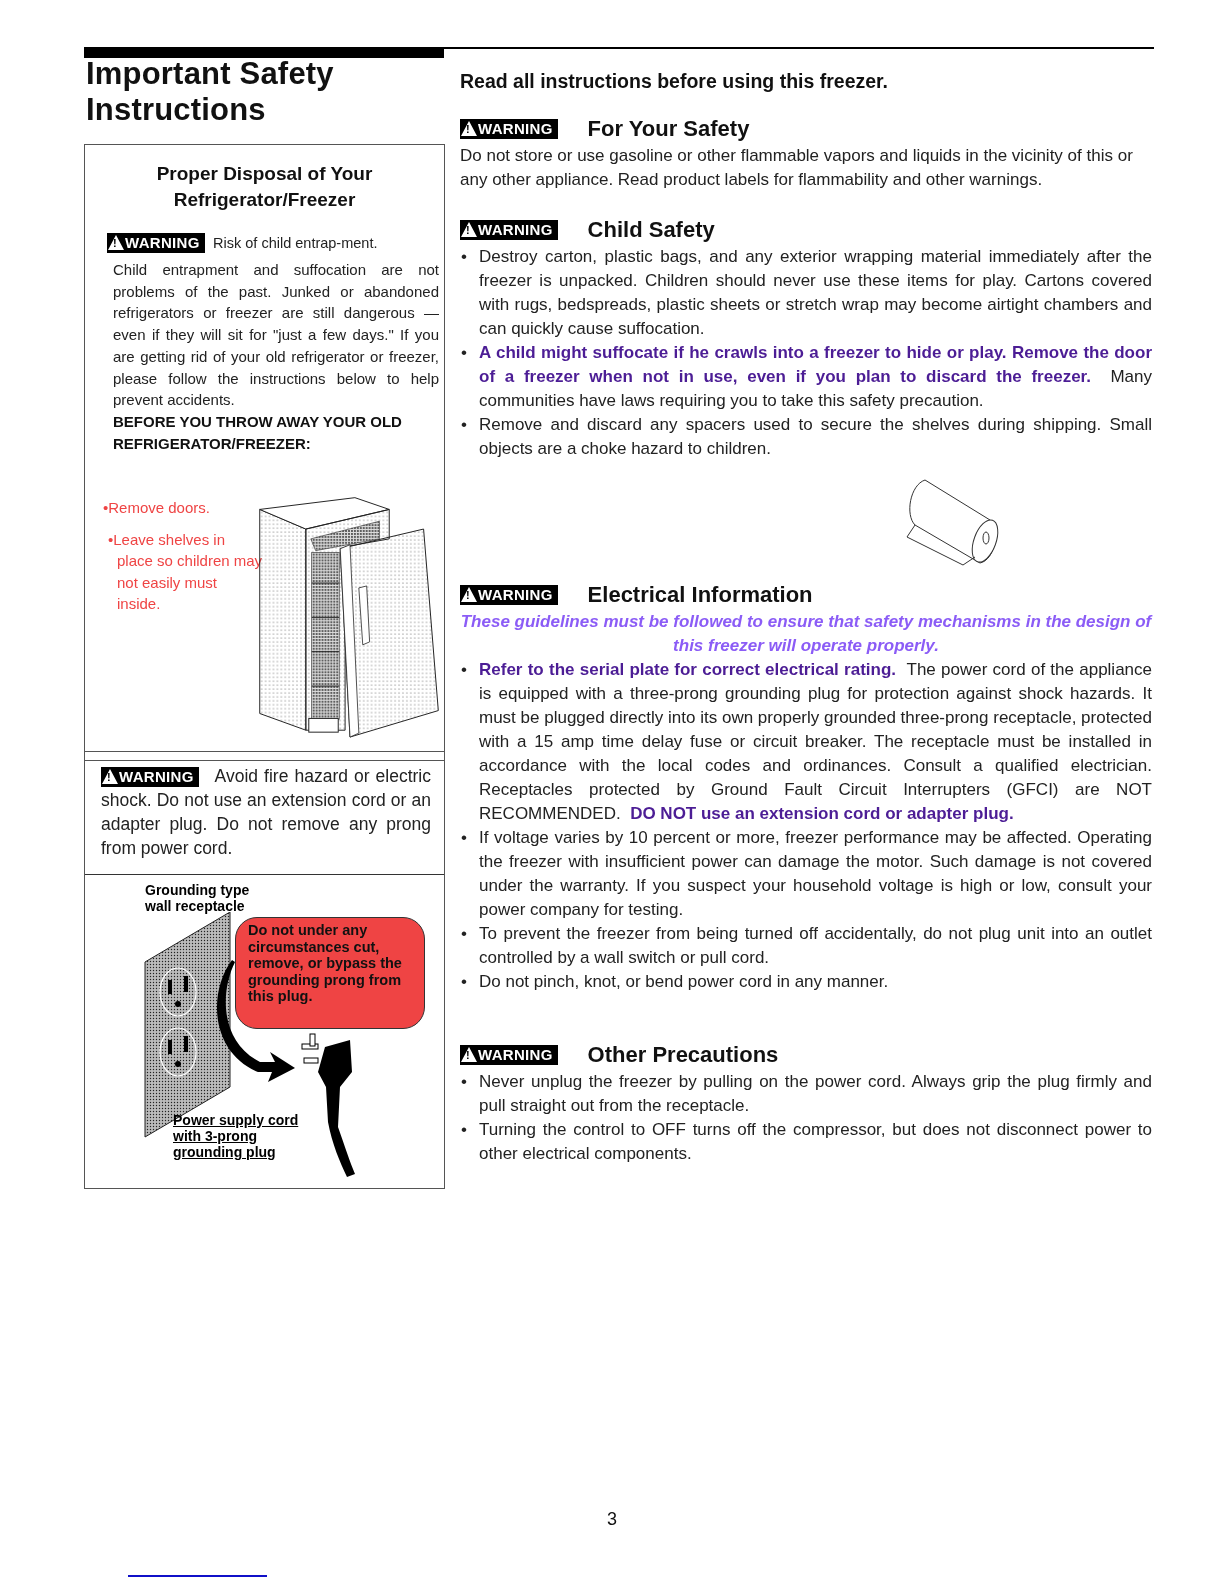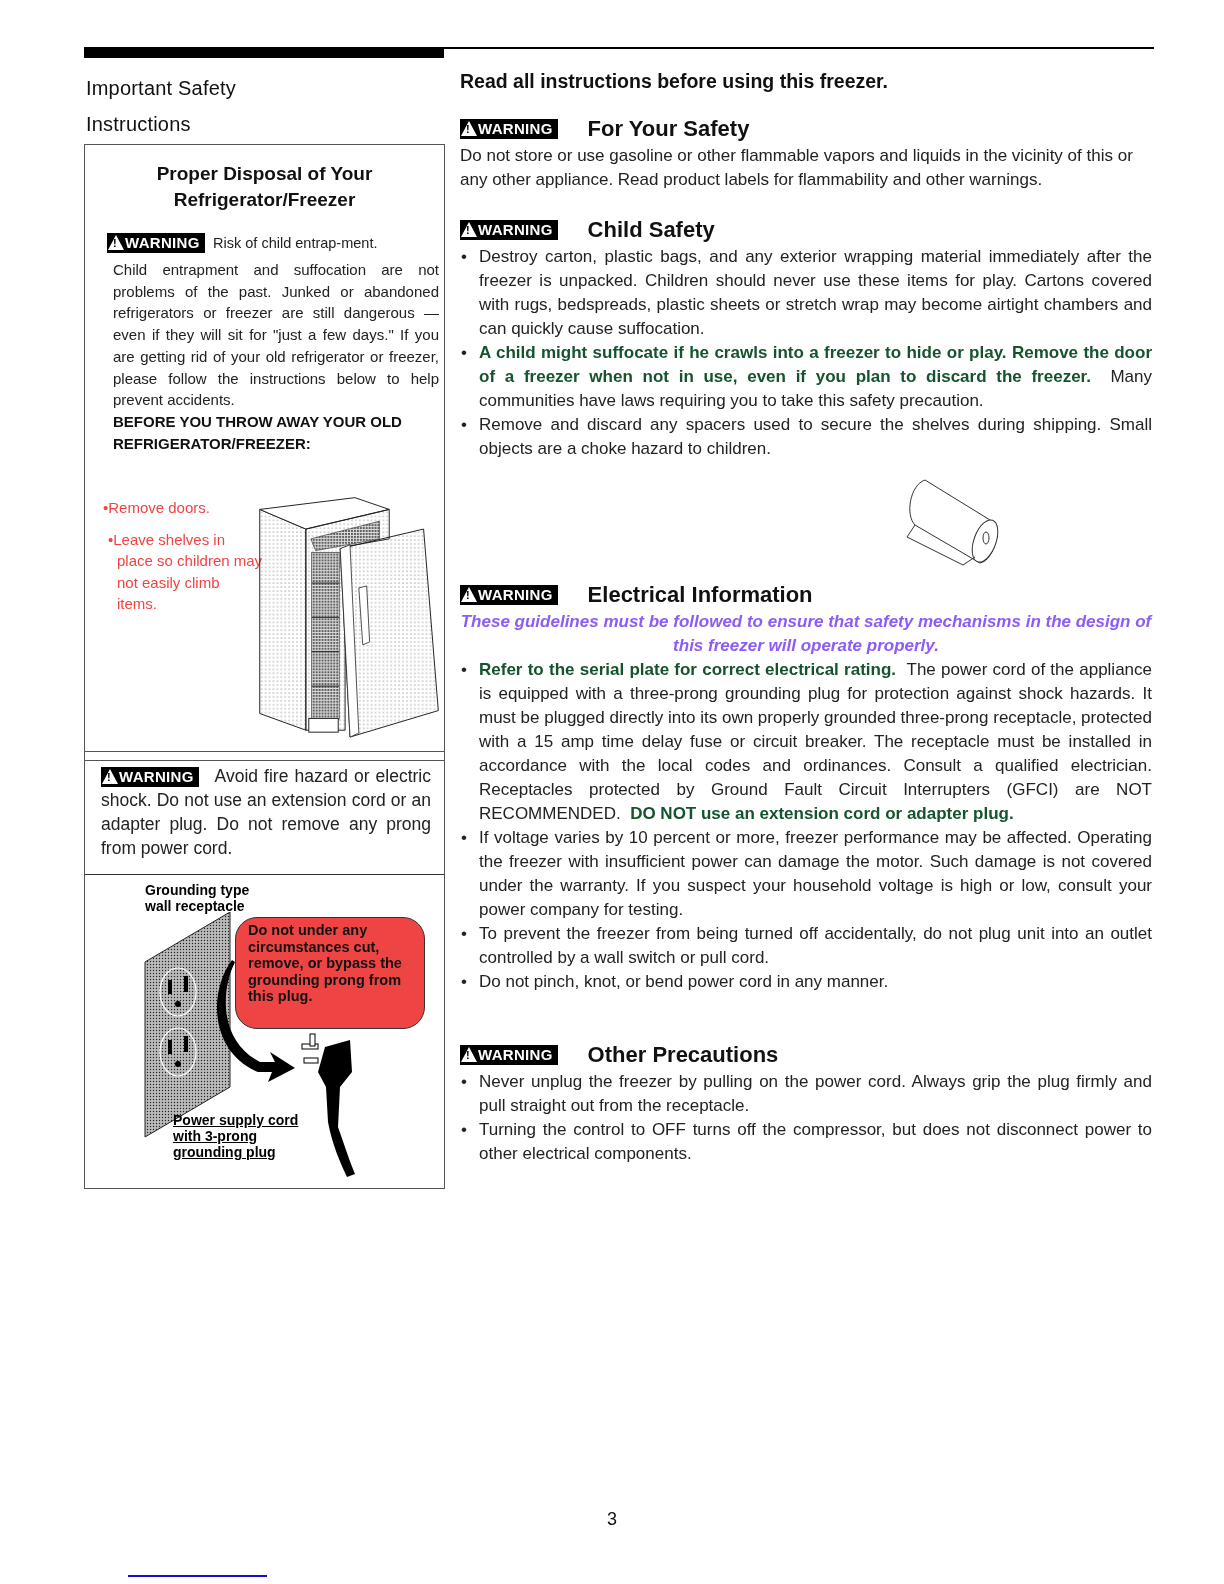--- a/index.html
+++ b/index.html
@@ -1,20 +1,20 @@
 <!DOCTYPE html>
 <html><head>
 <meta charset="utf-8">
 <style>
   html,body{margin:0;padding:0;background:#fff;}
   body{width:1224px;height:1584px;position:relative;font-family:"Liberation Sans",sans-serif;color:#111;overflow:hidden;}
   .abs{position:absolute;}
   .topbar-thick{left:84px;top:47px;width:360px;height:11px;background:#000;}
   .topbar-thin{left:444px;top:47px;width:710px;height:2px;background:#000;}
-  .page-title{left:86px;top:70px;font-size:20px;font-weight:normal;line-height:36px;letter-spacing:0.2px;}
+  .page-title{left:86px;top:56px;font-size:31px;font-weight:bold;line-height:36px;letter-spacing:0.2px;}
   .box{border:1px solid #555;box-sizing:border-box;}
   .box1{left:84px;top:144px;width:361px;height:617px;}
   .box1 .sub-title{position:absolute;left:0;top:16px;width:100%;text-align:center;font-size:19px;font-weight:bold;line-height:26px;}
   .warn-badge{display:inline-block;background:#000;color:#fff;font-weight:bold;font-family:"Liberation Sans",sans-serif;padding:1px 5px 1px 1px;line-height:18px;font-size:15px;letter-spacing:0.3px;vertical-align:middle;}
   .warn-badge .tri{display:inline-block;width:0;height:0;border-left:8px solid transparent;border-right:8px solid transparent;border-bottom:15px solid #fff;position:relative;vertical-align:-2px;margin-right:1px;}
   .warn-badge .tri:after{content:"!";position:absolute;left:-3px;top:1px;color:#000;font-size:11px;font-weight:bold;line-height:14px;}
   .box1 .para{position:absolute;left:28px;top:234px;width:326px;font-size:15px;line-height:21.7px;color:#222;text-align:justify;}
   .box1 .caps{font-weight:bold;font-size:15px;color:#111;text-align:left;}
   .box1 .bullets{position:absolute;left:18px;top:495px;width:160px;font-size:15px;line-height:21.5px;color:#ef4444;}
   .box1 .bullets div{margin-bottom:10px;}
@@ -27,21 +27,21 @@
   .bubble{position:absolute;left:150px;top:165px;width:190px;height:112px;border:1px solid #333;border-radius:22px;box-sizing:border-box;padding:4px 0 0 12px;font-weight:bold;font-size:14.5px;line-height:16.6px;background:#ef4444;}
   .right{left:460px;width:692px;}
   .intro{top:70px;font-size:19.5px;font-weight:bold;}
   .sec-head{display:flex;align-items:center;}
   .sec-head .warn-badge{font-size:15px;margin-right:30px;}
   .sec-head .h{font-size:22px;font-weight:bold;}
   .body-text{font-size:17px;line-height:24px;color:#222;}
   ul.b{list-style:none;margin:0;padding:0;}
   ul.b li{position:relative;padding-left:19px;font-size:17px;line-height:24px;color:#222;text-align:justify;}
   ul.b li:before{content:"•";position:absolute;left:1px;top:0;}
-  .bold{font-weight:bold;color:#14532d;}
+  .bold{font-weight:bold;color:#4c1d95;}
   .ital{font-weight:bold;font-style:italic;color:#8b5cf6;font-size:17px;line-height:24px;text-align:center;}
   .page-num{left:600px;top:1509px;font-size:18px;width:24px;text-align:center;}
   .footer-link{left:128px;top:1575px;width:139px;height:2px;background:#1010c8;}
 </style>
 </head>
 <body>
 
 <div class="abs topbar-thick"></div>
 <div class="abs topbar-thin"></div>
 
@@ -58,21 +58,21 @@
   <div class="abs" style="left:22px;top:88px;">
     <span class="warn-badge"><span class="tri"></span><span>WARNING</span></span>
     <span style="font-size:14.5px;color:#222;margin-left:4px;vertical-align:middle;">Risk of child entrap-ment.</span>
   </div>
   <div class="para" style="top:114px;">
     <div>Child entrapment and suffocation are not problems of the past. Junked or abandoned refrigerators or freezer are still dangerous — even if they will sit for "just a few days." If you are getting rid of your old refrigerator or freezer, please follow the instructions below to help prevent accidents.</div>
     <div class="caps">BEFORE YOU THROW AWAY YOUR OLD REFRIGERATOR/FREEZER:</div>
   </div>
   <div class="bullets" style="top:352px;">
     <div>•Remove doors.</div>
-    <div class="ind">•Leave shelves in place so children may not easily climb items.</div>
+    <div class="ind">•Leave shelves in place so children may not easily must inside.</div>
   </div>
   <svg class="fridge" style="top:335px;left:170px;" viewBox="0 0 190 265">
     <defs>
       <pattern id="dots" width="4" height="4" patternUnits="userSpaceOnUse">
           <circle cx="1" cy="1" r="0.6" fill="#555"></circle>
         </pattern>
       <pattern id="dark" width="3" height="3" patternUnits="userSpaceOnUse">
           <rect width="3" height="3" fill="#ddd"></rect>
           <circle cx="1" cy="1" r="0.9" fill="#222"></circle>
         </pattern>

